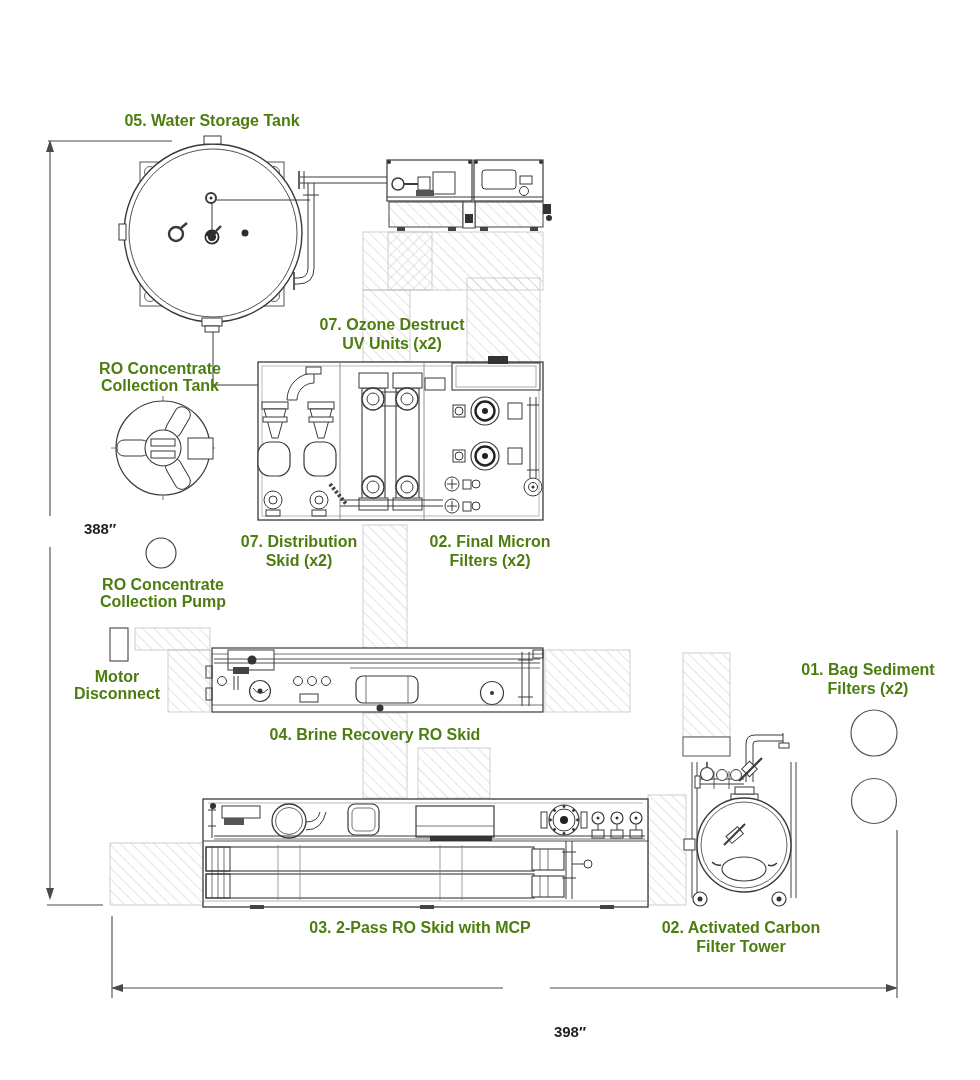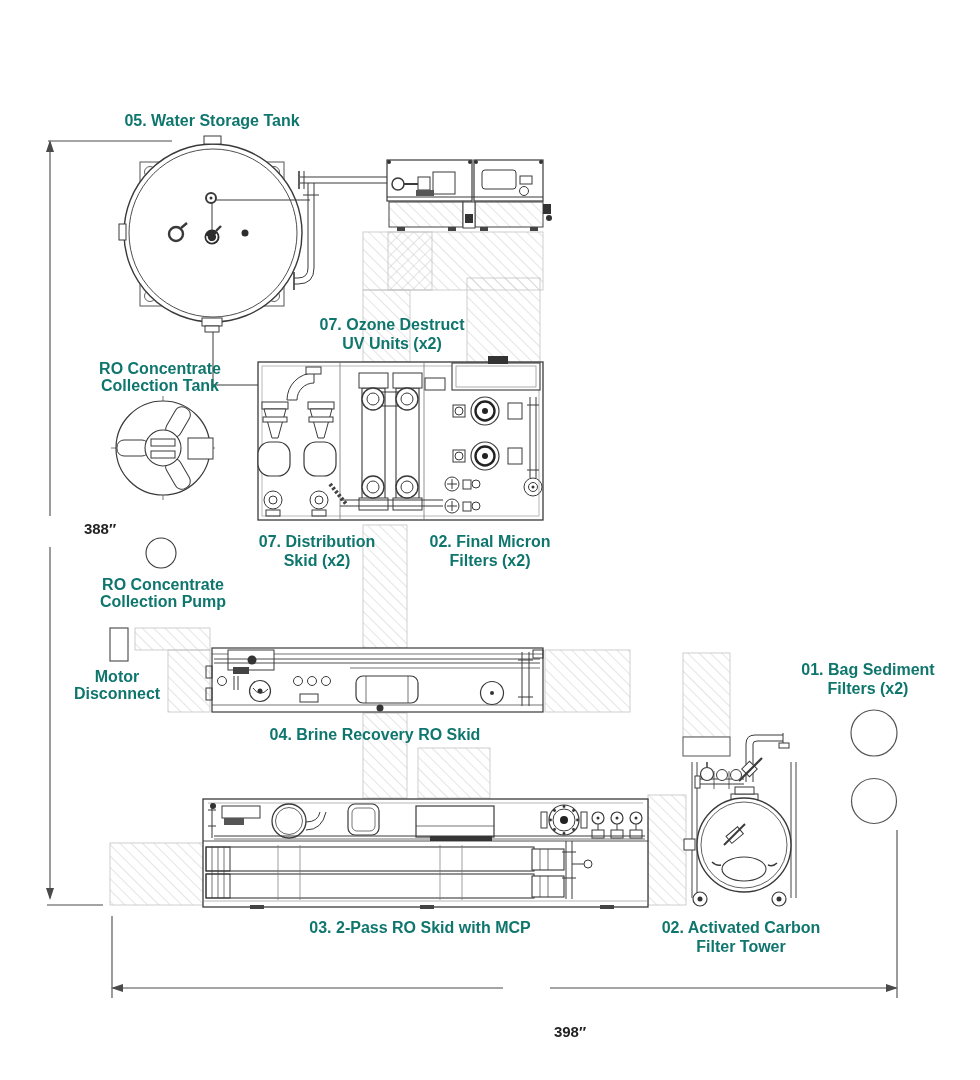--- a/index.html
+++ b/index.html
@@ -3,21 +3,21 @@
 <meta charset="utf-8">
 <style>
   html,body{margin:0;padding:0;background:#fff;}
   .canvas{
     position:relative;width:980px;height:1080px;background:#fff;
     font-family:"Liberation Sans", sans-serif;color:#1d1d1d;overflow:hidden;
   }
   .canvas svg{position:absolute;left:0;top:0;}
   .lbl{
     position:absolute;transform:translateX(-50%);text-align:center;
-    font-size:16px;line-height:19px;font-weight:600;color:#0f766e;white-space:nowrap;
+    font-size:16px;line-height:19px;font-weight:600;color:#4d7c0f;white-space:nowrap;
   }
   .lbl.small{font-size:16px;line-height:17px;}
   .dim{
     position:absolute;transform:translateX(-50%);font-size:15px;font-weight:600;
     background:#fff;padding:0 4px;white-space:nowrap;color:#222;margin-left:44px;
   }
 </style>
 </head>
 <body>
 
@@ -418,21 +418,21 @@
   <div>05. Water Storage Tank</div>
 </div>
 <div class="lbl" style="left:392px;top:315px">
   <div>07. Ozone Destruct</div>
   <div>UV Units (x2)</div>
 </div>
 <div class="lbl small" style="left:160px;top:360px">
   <div>RO Concentrate</div>
   <div>Collection Tank</div>
 </div>
-<div class="lbl" style="left:317px;top:532px">
+<div class="lbl" style="left:299px;top:532px">
   <div>07. Distribution</div>
   <div>Skid (x2)</div>
 </div>
 <div class="lbl" style="left:490px;top:532px">
   <div>02. Final Micron</div>
   <div>Filters (x2)</div>
 </div>
 <div class="lbl small" style="left:163px;top:576px">
   <div>RO Concentrate</div>
   <div>Collection Pump</div>

